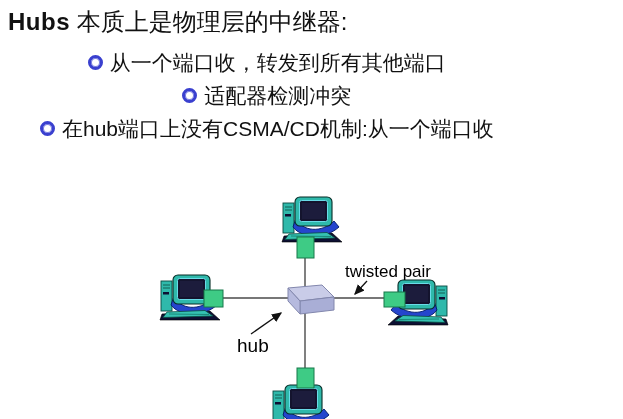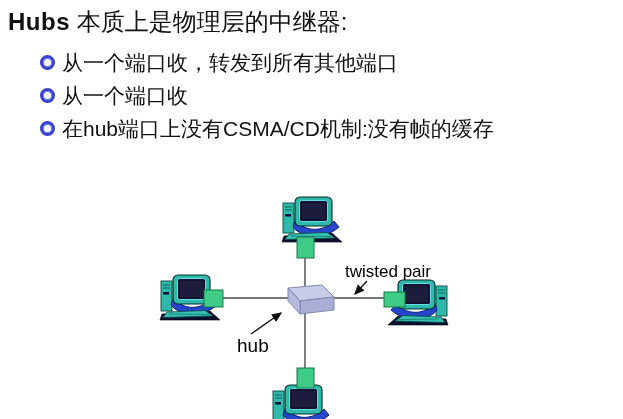--- a/index.html
+++ b/index.html
@@ -11,21 +11,21 @@
     position:absolute; left:8px; top:6px; margin:0;
     font-size:24px; font-weight:400; white-space:nowrap;
   }
   .title .latin { font-weight:700; letter-spacing:0.5px; }
   .bullets {
     position:absolute; left:40px; top:46px; margin:0; padding:0;
     list-style:none;
   }
   .bullets li {
     display:flex; align-items:center; height:33px;
-    font-size:21px; white-space:nowrap;
+    font-size:21px; white-space:nowrap;justify-content:center;
   }
   .ring {
     flex:none; width:9px; height:9px; border-radius:50%;
     border:3px solid #3a40cf; margin-right:7px;
     box-shadow: inset 0 0 0 1px #7b7fe2;
   }
   .diagram { position:absolute; left:0; top:0; }
   .diag-label {
     font-family:"Liberation Sans", sans-serif;
     fill:#000;
@@ -38,25 +38,25 @@
 
   <h1 class="title"><span class="latin">Hubs</span><span> 本质上是物理层的中继器:</span></h1>
 
   <ul class="bullets">
     <li>
       <span class="ring"></span>
       <span>从一个端口收，转发到所有其他端口</span>
     </li>
     <li>
       <span class="ring"></span>
-      <span>从一个端口收</span>
+      <span>适配器检测冲突</span>
     </li>
     <li>
       <span class="ring"></span>
-      <span>在hub端口上没有CSMA/CD机制:没有帧的缓存</span>
+      <span>在hub端口上没有CSMA/CD机制:从一个端口收</span>
     </li>
   </ul>
 
   <svg class="diagram" width="623" height="419" viewBox="0 0 623 419">
     <defs>
       <marker id="arrowhead" markerWidth="9" markerHeight="8" refX="7" refY="3.5" orient="auto">
         <polygon points="0,0 8,3.5 0,7" fill="#111"></polygon>
       </marker>
       <g id="pc">
 

